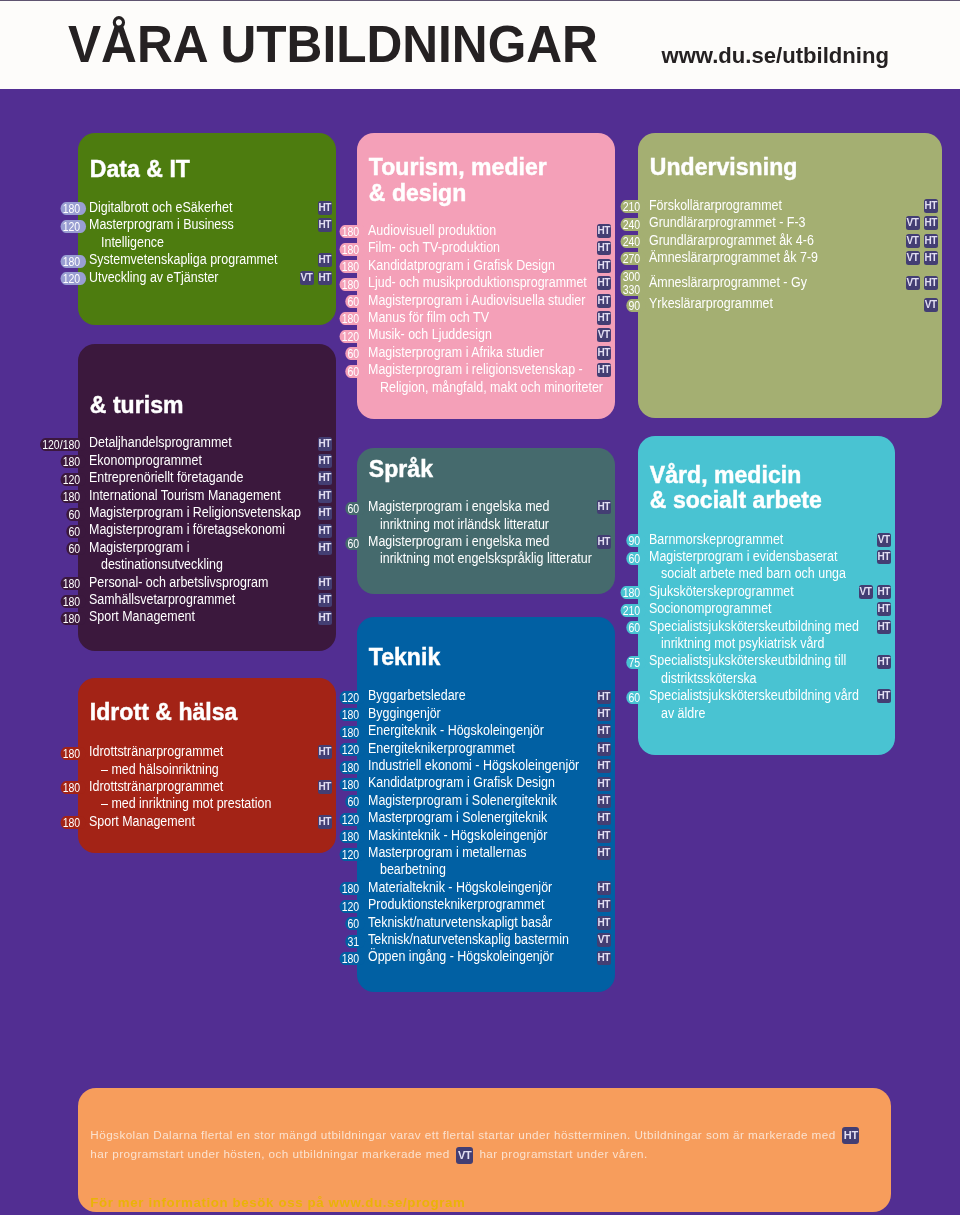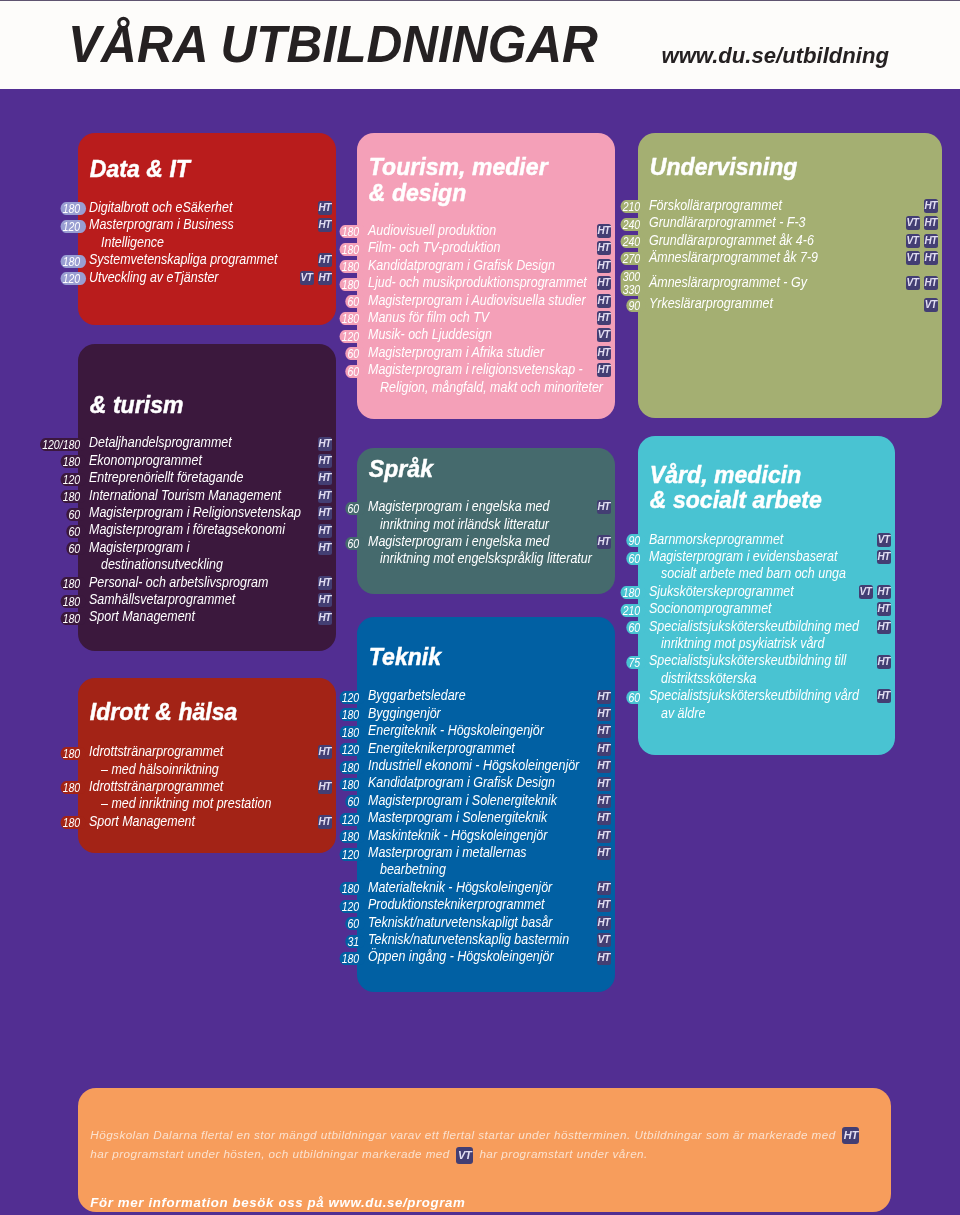--- a/index.html
+++ b/index.html
@@ -1,18 +1,18 @@
 <!DOCTYPE html>
 <html><head>
 <meta charset="utf-8">
 <style>
   html,body{margin:0;padding:0;}
   body{width:960px;height:1215px;background:#522e92;
        font-family:"Liberation Sans",sans-serif;overflow:hidden;}
-  .page{position:relative;width:960px;height:1215px;overflow:hidden;background:#522e92;font-style:italic;}
+  .page{position:relative;width:960px;height:1215px;overflow:hidden;background:#522e92;}
   .topline{position:absolute;left:0;top:0;width:960px;height:1px;background:#5f5470;}
   .header{position:absolute;left:0;top:1px;width:960px;height:88px;background:#fdfcfa;}
   .header-title{position:absolute;left:68px;top:16.2px;font-size:49.6px;transform:scaleY(1.04);transform-origin:0 100%;font-weight:bold;
                 color:#252122;line-height:56px;white-space:pre;}
   .header-url{position:absolute;left:661.5px;top:42px;font-size:22.1px;font-weight:bold;
               color:#252122;line-height:25px;white-space:pre;}
 
   .card{position:absolute;border-radius:17px;}
   .card-title{position:absolute;font-size:23px;font-weight:bold;color:#ffffff;
               white-space:pre;line-height:26px;letter-spacing:0.05px;
@@ -30,32 +30,32 @@
       letter-spacing:-0.3px;margin-left:4.3px;font-family:"Liberation Sans",sans-serif;}
 
   .footer-box{position:absolute;left:77.7px;top:1087.5px;width:813.3px;height:124.5px;
               background:#f79d5c;border-radius:18px;}
   .footer-note{position:absolute;left:90.3px;top:1124.8px;width:790px;font-size:11.7px;
                line-height:19.4px;color:#fbe2cf;letter-spacing:0.45px;}
   .footer-note .tb{display:inline-block;vertical-align:-0.5px;margin:0 2.5px 0 3px;
                    width:16.8px;height:17.2px;line-height:17.2px;font-size:11px;border-radius:3px;
                    letter-spacing:-0.3px;}
   .footer-cta{position:absolute;left:90.3px;top:1194.5px;font-size:13.27px;font-weight:bold;
-              color:#ffffff;letter-spacing:0.63px;white-space:pre;}
+              color:#eab308;letter-spacing:0.63px;white-space:pre;}
 </style>
 </head>
 <body>
 
 <div class="page">
   <div class="topline"></div>
   <div class="header">
     <div class="header-title">VÅRA UTBILDNINGAR</div>
     <div class="header-url">www.du.se/utbildning</div>
   </div>
-  <div class="card" style="left:78px;top:133px;width:258px;height:192px;background:#b91c1c;">
+  <div class="card" style="left:78px;top:133px;width:258px;height:192px;background:#4d7c0f;">
     <div class="card-title" style="left:11.8px;top:23.2px;">Data &amp; IT</div>
     <div class="row">
       <div class="creditwrap" style="left:-120px;width:128.2px;top:69.4px;">
           <div class="credit" style="background:#999ed2;"><span>180</span></div>
         </div>
       <div class="pname" style="left:10.5px;top:65.9px;">Digitalbrott och eSäkerhet</div>
       <div class="terms" style="right:4.2px;top:68.0px;">
         <div class="tb">HT</div>
       </div>
     </div>

